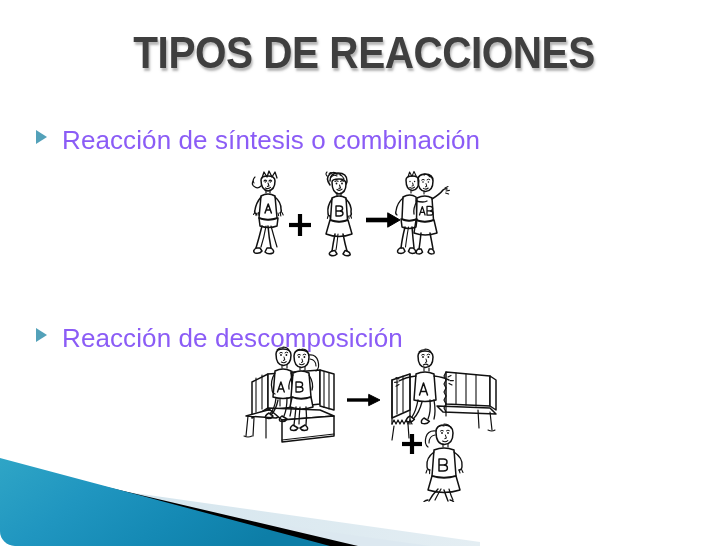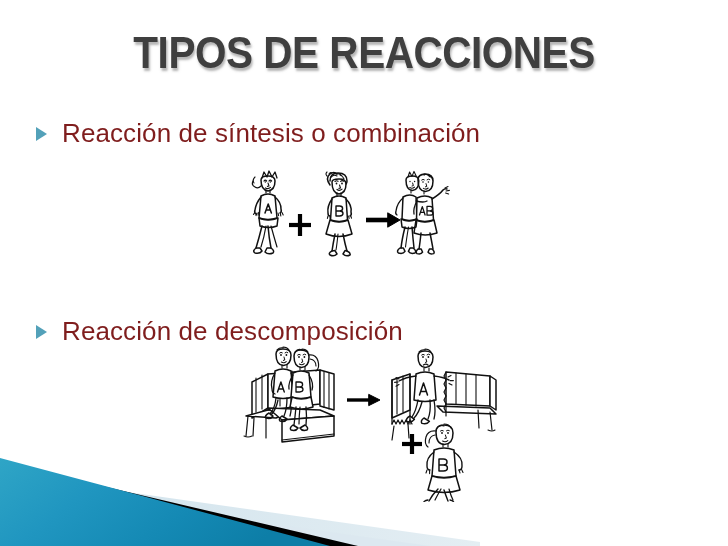--- a/index.html
+++ b/index.html
@@ -10,20 +10,21 @@
   }
   body {
     font-family: "Liberation Sans", sans-serif;
   }
   #slide {
     position: relative;
     width: 728px;
     height: 546px;
     background: #ffffff;
     overflow: hidden;
+    border-radius: 15px;
   }
 
   
   #title {
     position: absolute;
     left: 0;
     top: 30px;
     width: 728px;
     text-align: center;
     font-family: "Liberation Sans", sans-serif;
@@ -52,23 +53,24 @@
     border-bottom: 7px solid transparent;
     border-left: 11px solid #4a9cb5;
     margin-right: 15px;
     flex: 0 0 auto;
     opacity: 0.95;
   }
   .bullet-text {
     font-family: "Liberation Sans", sans-serif;
     font-size: 26px;
     font-weight: 400;
-    color: #7f1d1d;
+    color: #8b5cf6;
     white-space: nowrap;
     letter-spacing: 0.1px;
+    margin-top: 7px;
   }
   #bullet-1 { top: 118px; }
   #bullet-2 { top: 316px; }
 
   
   .figure {
     position: absolute;
   }
   #figure-synthesis {
     left: 248px;

